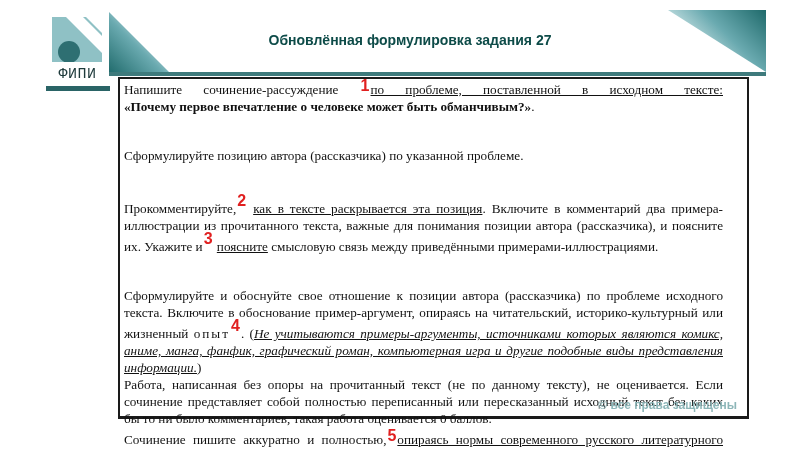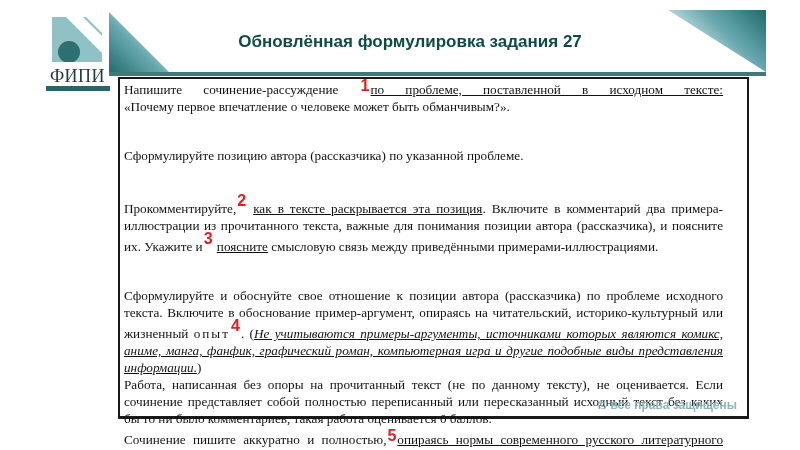--- a/index.html
+++ b/index.html
@@ -4,35 +4,35 @@
   <style>
     * { margin: 0; padding: 0; box-sizing: border-box; }
     html, body { width: 800px; height: 450px; background: #ffffff; overflow: hidden; }
     body { position: relative; font-family: "Liberation Serif", serif; }
 
     
     .logo-box { position: absolute; left: 46px; top: 17px; width: 63px; height: 68px; }
     .logo-square { position: absolute; left: 6px; top: 0; width: 50px; height: 45px; background: #8fc1c5; overflow: hidden; }
     .logo-stripe { position: absolute; width: 12px; height: 90px; background: #ffffff; transform: rotate(-45deg); transform-origin: top left; }
     .logo-circle { position: absolute; left: 6px; top: 24px; width: 22px; height: 22px; border-radius: 50%; background: #2e6f72; }
-    .logo-text { position: absolute; left: 0; top: 49px; width: 63px; text-align: center; font-family: Liberation Serif, serif; font-size: 18px; color: #1e3a3b; letter-spacing: 0.5px; }
+    .logo-text { position: absolute; left: 0; top: 49px; width: 63px; text-align: center; font-family: Liberation Mono, monospace; font-size: 15px; color: #1e3a3b; letter-spacing: 0.5px; }
     .logo-underline { position: absolute; left: 46px; top: 86px; width: 64px; height: 5px; background: #2a6466; }
 
     .tri-left { position: absolute; left: 109px; top: 12px; width: 62px; height: 62px; background: linear-gradient(45deg, #1f6a6b 0%, #6aaab0 45%, #dfeff0 75%, #ffffff 100%); clip-path: polygon(0 0, 0 100%, 100% 100%); }
     .tri-right { position: absolute; left: 668px; top: 10px; width: 98px; height: 62px; background: linear-gradient(225deg, #1f6a6b 0%, #6aaab0 40%, #dfeff0 75%, #ffffff 100%); clip-path: polygon(0 0, 100% 0, 100% 100%); }
     .header-bar { position: absolute; left: 109px; top: 72px; width: 657px; height: 4px; background: #3e7a7c; }
 
-    .title { position: absolute; left: 0; width: 800px; top: 32px; text-align: center; font-family: "Liberation Sans", sans-serif; font-weight: bold; font-size: 17px; color: #0d4b48; padding-left: 20px; }
+    .title { position: absolute; left: 0; width: 800px; top: 32px; text-align: center; font-family: "Liberation Sans", sans-serif; font-weight: bold; font-size: 14px; color: #0d4b48; padding-left: 20px; }
 
     
     .task-box { position: absolute; left: 118px; top: 77px; width: 631px; height: 342px; border: 2px solid #1a1a1a; border-bottom-width: 3px; background: #ffffff; padding: 2px 24px 0 4px; font-size: 13.2px; line-height: 17px; color: #111; }
     .para { text-align: justify; margin-bottom: 4px; }
     .para.tight { margin-bottom: 0; margin-top: 32px; }
     .u { text-decoration: underline; }
-    .b { font-weight: normal; margin-top: 9px; }
+    .b { font-weight: bold; margin-top: 9px; }
     .i { font-style: italic; }
     .spaced { letter-spacing: 2px; }
 
     .marker { position: relative; display: inline-block; color: #e02020; font-family: "Liberation Sans", sans-serif; font-weight: bold; font-size: 16px; line-height: 10px; vertical-align: 3px; margin: 0 1px; }
     .marker.high { vertical-align: 7px; }
 
     .copyright { position: absolute; right: 10px; bottom: 2px; font-family: "Liberation Sans", sans-serif; font-size: 12px; font-weight: bold; color: #8db6b8; }
   </style>
 </head>
 <body>

